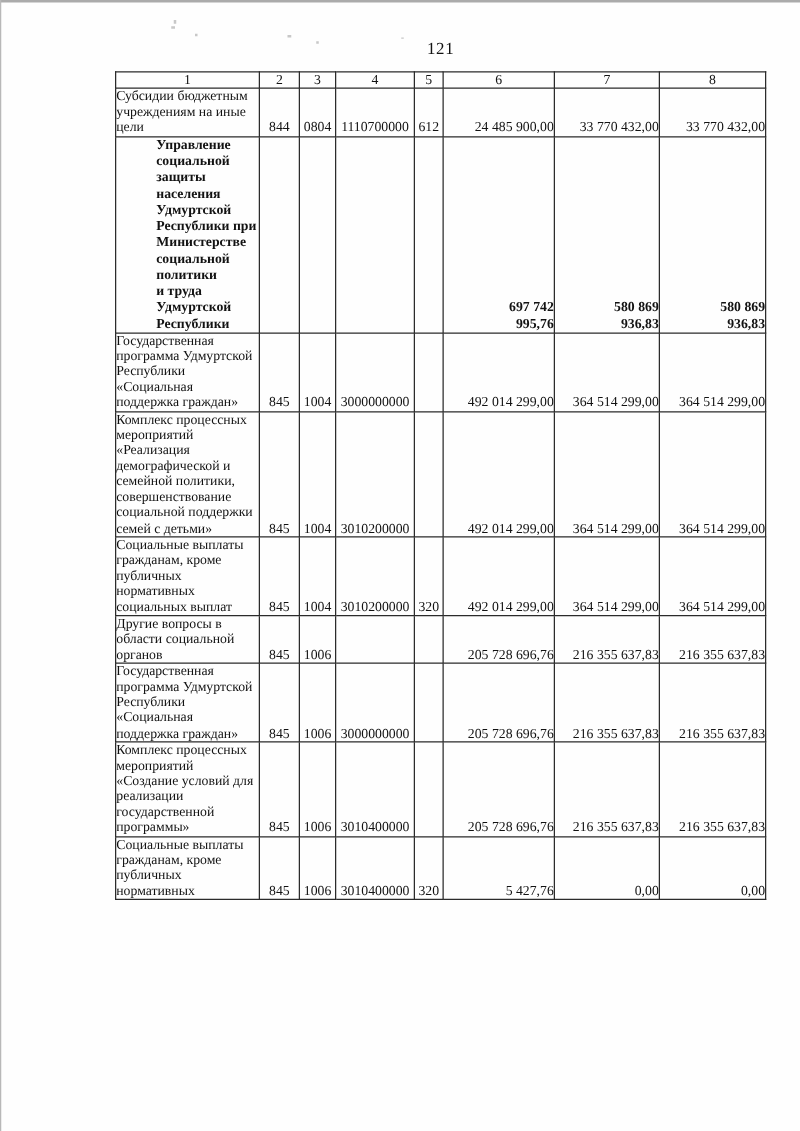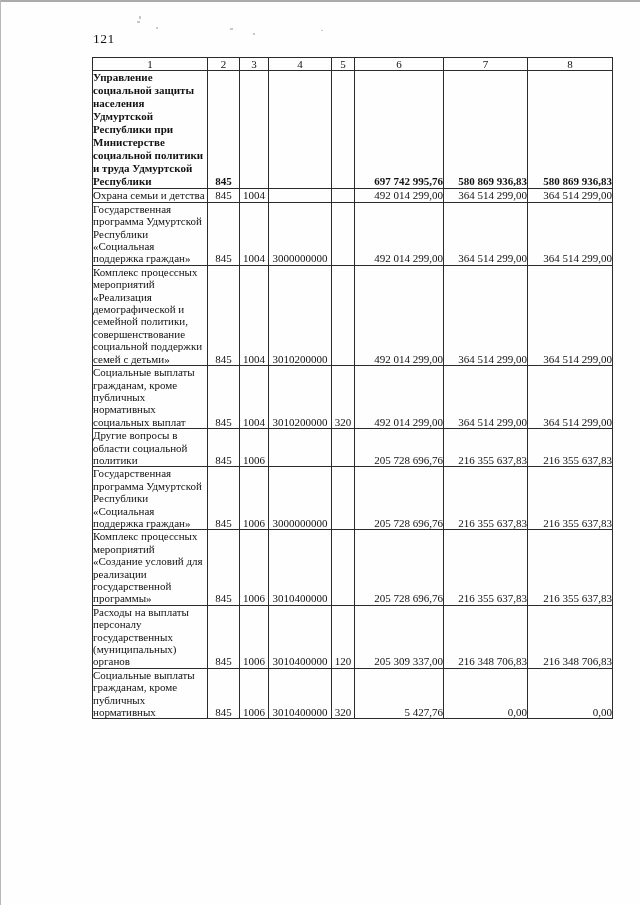--- a/index.html
+++ b/index.html
@@ -9,38 +9,38 @@
     position: relative;
     overflow: hidden;
     font-family: "Liberation Serif", "DejaVu Serif", serif;
     color: #121212;
   }
   .scan-top { position: absolute; top: 0; left: 0; width: 640px; height: 2px; background: #ababab; }
   .scan-left { position: absolute; top: 0; left: 0; width: 1px; height: 905px; background: #b8b8b8; }
   .speck { position: absolute; background: #9a9a9a; opacity: .55; }
   .page-number {
     position: absolute; top: 31px; left: 93px; width: 519px;
-    font-size: 13.5px; letter-spacing: .5px;
+    text-align: center; font-size: 13.5px; letter-spacing: .5px;
   }
   table.budget {
     position: absolute; top: 57px; left: 92px; width: 520px;
     border-collapse: collapse; table-layout: fixed;
     font-size: 11px; line-height: 12.4px;
     border: 1px solid #1f1f1f;
   }
   table.budget th, table.budget td {
     border: 1px solid #2b2b2b;
     padding: 0;
     overflow: hidden;
   }
   thead th { height: 12px; text-align: center; font-weight: normal; font-size: 11px; }
   td.c-name  { text-align: left;  vertical-align: top;    padding: 0 1px 1px 2px; white-space: pre-line; }
   td.c-code  { text-align: center;vertical-align: bottom; padding: 0 0 1px 0; }
   td.c-amount{ text-align: right; vertical-align: bottom; padding: 0 2px 1px 0; }
-  tr.bold td { font-weight: bold; line-height: 13px; }
+  tr.bold td { font-weight: bold; line-height: 13px; padding-left: 32px; }
 </style>
 </head>
 <body>
 
 <div class="scan-top"></div>
 <div class="scan-left"></div>
 
 <div class="speck" style="left:139px;top:16px;width:2px;height:3px;"></div>
 <div class="speck" style="left:137px;top:21px;width:3px;height:2px;"></div>
 <div class="speck" style="left:156px;top:27px;width:2px;height:2px;"></div>
@@ -67,49 +67,51 @@
         <th>2</th>
         <th>3</th>
         <th>4</th>
         <th>5</th>
         <th>6</th>
         <th>7</th>
         <th>8</th>
       </tr>
   </thead>
   <tbody>
+      <tr>
+        <td class="c-name">Субсидии бюджетным
+учреждениям на иные
+цели</td>
+        <td class="c-code">844</td>
+        <td class="c-code">0804</td>
+        <td class="c-code">1110700000</td>
+        <td class="c-code">612</td>
+        <td class="c-amount">24 485 900,00</td>
+        <td class="c-amount">33 770 432,00</td>
+        <td class="c-amount">33 770 432,00</td>
+      </tr>
       <tr class="bold">
         <td class="c-name">Управление
 социальной защиты
 населения
 Удмуртской
 Республики при
 Министерстве
 социальной политики
 и труда Удмуртской
 Республики</td>
         <td class="c-code">845</td>
         <td class="c-code"></td>
         <td class="c-code"></td>
         <td class="c-code"></td>
         <td class="c-amount">697 742 995,76</td>
         <td class="c-amount">580 869 936,83</td>
         <td class="c-amount">580 869 936,83</td>
       </tr>
       <tr>
-        <td class="c-name">Охрана семьи и детства</td>
-        <td class="c-code">845</td>
-        <td class="c-code">1004</td>
-        <td class="c-code"></td>
-        <td class="c-code"></td>
-        <td class="c-amount">492 014 299,00</td>
-        <td class="c-amount">364 514 299,00</td>
-        <td class="c-amount">364 514 299,00</td>
-      </tr>
-      <tr>
         <td class="c-name">Государственная
 программа Удмуртской
 Республики
 «Социальная
 поддержка граждан»</td>
         <td class="c-code">845</td>
         <td class="c-code">1004</td>
         <td class="c-code">3000000000</td>
         <td class="c-code"></td>
         <td class="c-amount">492 014 299,00</td>
@@ -143,21 +145,21 @@
         <td class="c-code">1004</td>
         <td class="c-code">3010200000</td>
         <td class="c-code">320</td>
         <td class="c-amount">492 014 299,00</td>
         <td class="c-amount">364 514 299,00</td>
         <td class="c-amount">364 514 299,00</td>
       </tr>
       <tr>
         <td class="c-name">Другие вопросы в
 области социальной
-политики</td>
+органов</td>
         <td class="c-code">845</td>
         <td class="c-code">1006</td>
         <td class="c-code"></td>
         <td class="c-code"></td>
         <td class="c-amount">205 728 696,76</td>
         <td class="c-amount">216 355 637,83</td>
         <td class="c-amount">216 355 637,83</td>
       </tr>
       <tr>
         <td class="c-name">Государственная
@@ -182,34 +184,20 @@
 программы»</td>
         <td class="c-code">845</td>
         <td class="c-code">1006</td>
         <td class="c-code">3010400000</td>
         <td class="c-code"></td>
         <td class="c-amount">205 728 696,76</td>
         <td class="c-amount">216 355 637,83</td>
         <td class="c-amount">216 355 637,83</td>
       </tr>
       <tr>
-        <td class="c-name">Расходы на выплаты
-персоналу
-государственных
-(муниципальных)
-органов</td>
-        <td class="c-code">845</td>
-        <td class="c-code">1006</td>
-        <td class="c-code">3010400000</td>
-        <td class="c-code">120</td>
-        <td class="c-amount">205 309 337,00</td>
-        <td class="c-amount">216 348 706,83</td>
-        <td class="c-amount">216 348 706,83</td>
-      </tr>
-      <tr>
         <td class="c-name">Социальные выплаты
 гражданам, кроме
 публичных
 нормативных</td>
         <td class="c-code">845</td>
         <td class="c-code">1006</td>
         <td class="c-code">3010400000</td>
         <td class="c-code">320</td>
         <td class="c-amount">5 427,76</td>
         <td class="c-amount">0,00</td>

